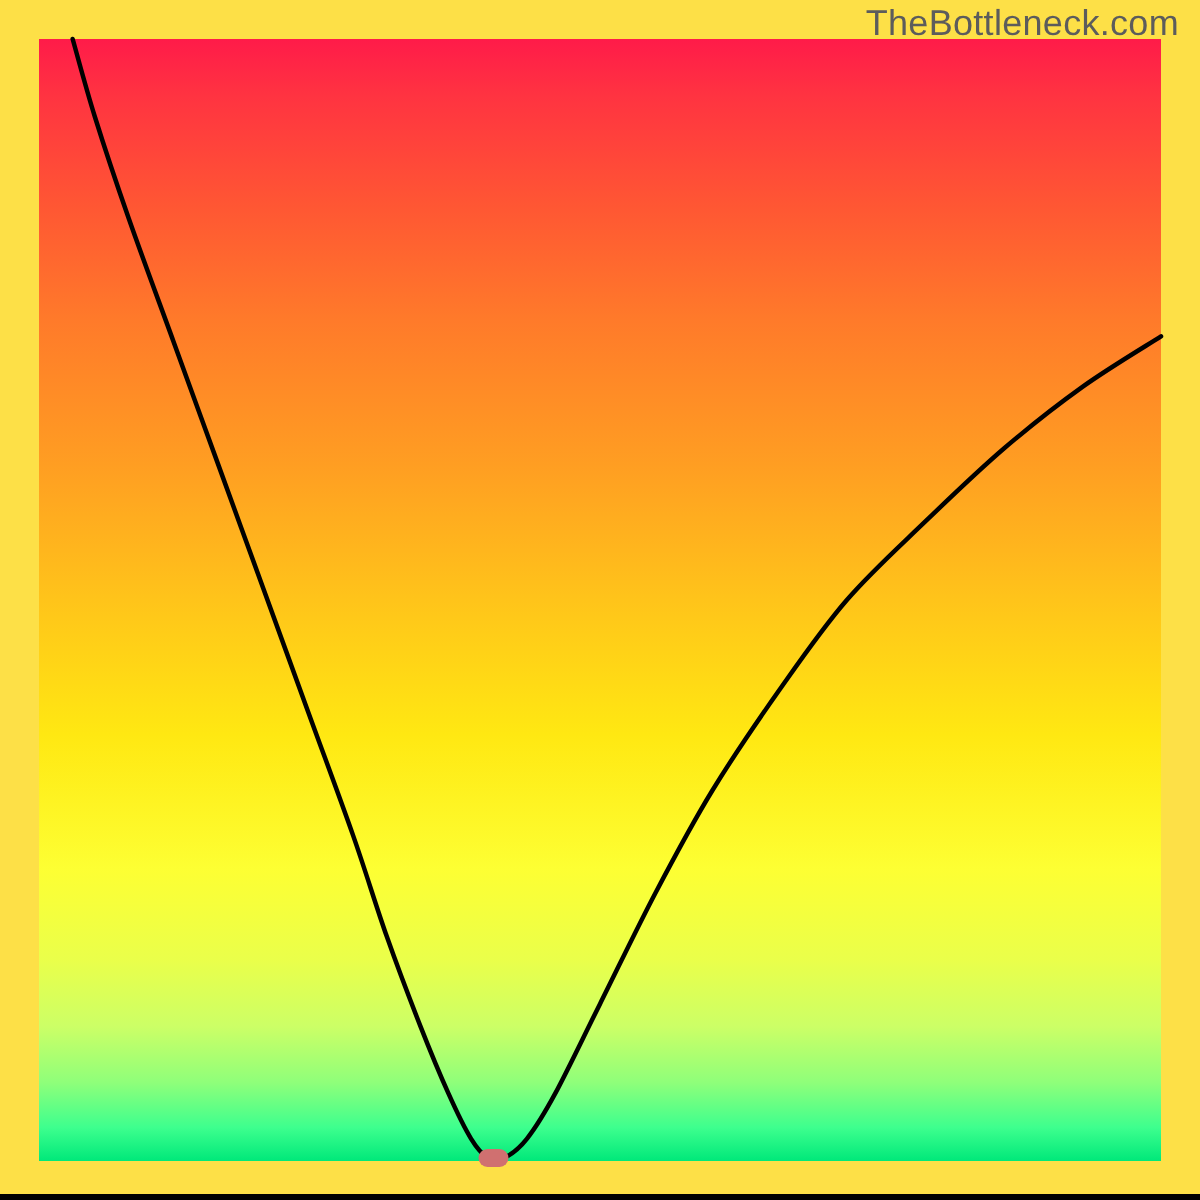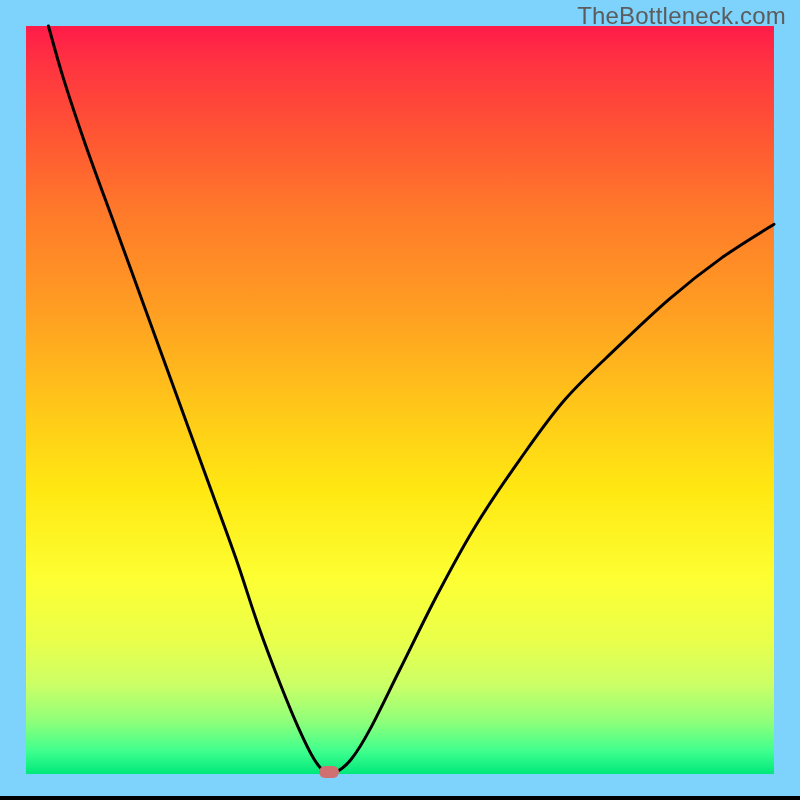--- a/index.html
+++ b/index.html
@@ -13,21 +13,21 @@
     background: #000000;
     position: relative;
     font-family: Arial, Helvetica, sans-serif;
   }
   .frame {
     position: absolute;
     top: 0;
     left: 0;
     width: 800px;
     height: 796px;
-    background: #7dd3fc;
+    background: #fde047;
   }
   .plot-area {
     position: absolute;
     top: 26px;
     left: 26px;
     width: 748px;
     height: 748px;
     
     background: linear-gradient(
       to bottom,

